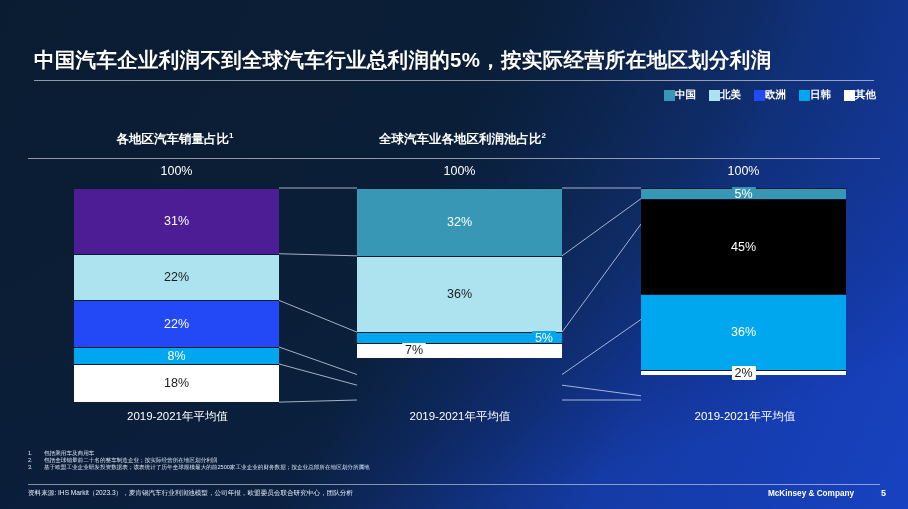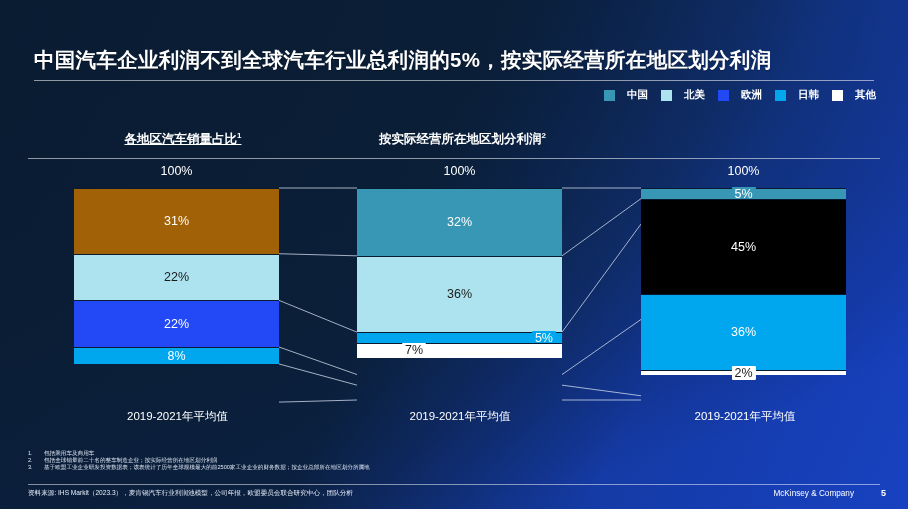--- a/index.html
+++ b/index.html
@@ -57,21 +57,21 @@
     position: absolute;
     right: 32px;
     top: 88px;
     display: flex;
     align-items: center;
     gap: 13px;
   }
   .legend-item {
     display: flex;
     align-items: center;
-    gap: 12px;
+    gap: 0;
     font-size: 10.5px;
     font-weight: bold;
     color: #ffffff;
     white-space: nowrap;
   }
   .legend-swatch {
     width: 11px;
     height: 11px;
     display: inline-block;
   }
@@ -80,21 +80,21 @@
   .col-title {
     position: absolute;
     top: 131px;
     font-size: 12.5px;
     font-weight: bold;
     color: #ffffff;
     white-space: nowrap;
     text-align: center;
   }
   .col-title sup { font-size: 8px; vertical-align: super; }
-  .col-title.c1 { left: 68px;  width: 230px; text-decoration: underline; }
+  .col-title.c1 { left: 60px;  width: 230px; }
   .col-title.c2 { left: 340px; width: 245px; }
   .col-title.c3 { left: 600px; width: 290px; }
 
   .header-rule {
     position: absolute;
     left: 28px;
     top: 158px;
     width: 852px;
     height: 1px;
     background: rgba(255,255,255,0.55);
@@ -208,21 +208,21 @@
     top: 489px;
     font-size: 6.6px;
     color: #e8eefa;
     white-space: nowrap;
   }
   .brand {
     position: absolute;
     right: 54px;
     top: 489px;
     font-size: 8.2px;
-    font-weight: normal;
+    font-weight: bold;
     color: #ffffff;
     white-space: nowrap;
   }
   .page-num {
     position: absolute;
     right: 22px;
     top: 488px;
     font-size: 9px;
     font-weight: bold;
     color: #ffffff;
@@ -258,21 +258,21 @@
       <div class="legend-item">
         <span class="legend-swatch" style="background: rgb(255, 255, 255);"></span>
         <span>其他</span>
       </div>
     </div>
 
   <div class="col-title c1">
     <span>各地区汽车销量占比</span><sup>1</sup>
   </div>
   <div class="col-title c2">
-    <span>按实际经营所在地区划分利润</span><sup>2</sup>
+    <span>全球汽车业各地区利润池占比</span><sup>2</sup>
   </div>
   <div class="header-rule"></div>
 
   <div id="chart">
     <svg id="connectors">
         <line x1="279" y1="28" x2="357" y2="28" stroke="rgba(215,225,240,0.75)" stroke-width="1"></line>
         <line x1="279" y1="93.72" x2="357" y2="95.84" stroke="rgba(215,225,240,0.75)" stroke-width="1"></line>
         <line x1="279" y1="140.36" x2="357" y2="172.16" stroke="rgba(215,225,240,0.75)" stroke-width="1"></line>
         <line x1="279" y1="187" x2="357" y2="214.56" stroke="rgba(215,225,240,0.75)" stroke-width="1"></line>
         <line x1="279" y1="203.96" x2="357" y2="225.16" stroke="rgba(215,225,240,0.75)" stroke-width="1"></line>
@@ -280,31 +280,34 @@
         <line x1="562" y1="28" x2="641" y2="28" stroke="rgba(215,225,240,0.75)" stroke-width="1"></line>
         <line x1="562" y1="95.84" x2="641" y2="38.6" stroke="rgba(215,225,240,0.75)" stroke-width="1"></line>
         <line x1="562" y1="172.16" x2="641" y2="64.03999999999999" stroke="rgba(215,225,240,0.75)" stroke-width="1"></line>
         <line x1="562" y1="214.56" x2="641" y2="159.44" stroke="rgba(215,225,240,0.75)" stroke-width="1"></line>
         <line x1="562" y1="225.16" x2="641" y2="235.76" stroke="rgba(215,225,240,0.75)" stroke-width="1"></line>
         <line x1="562" y1="240" x2="641" y2="240" stroke="rgba(215,225,240,0.75)" stroke-width="1"></line>
       </svg>
 
     <div class="bar-group g1" id="bar-1">
       <div class="bar-total">100%</div>
-    <div class="seg" style="height: 65.72px; background: #a16207;">
+    <div class="seg" style="height: 65.72px; background: #4c1d95;">
           <span class="seg-label light">31%</span>
         </div>
         <div class="seg" style="height: 46.64px; background: rgb(173, 227, 239);">
           <span class="seg-label dark">22%</span>
         </div>
         <div class="seg" style="height: 46.64px; background: rgb(35, 72, 245);">
           <span class="seg-label light">22%</span>
         </div>
         <div class="seg thin" style="height: 16.96px; background: rgb(0, 167, 238);">
           <span class="seg-label light">8%</span>
+        </div>
+        <div class="seg" style="height: 38.16px; background: rgb(255, 255, 255);">
+          <span class="seg-label dark">18%</span>
         </div>
       </div>
     <div class="bar-group g2" id="bar-2">
       <div class="bar-total">100%</div>
     <div class="seg" style="height: 67.84px; background: rgb(55, 151, 180);">
           <span class="seg-label light">32%</span>
         </div>
         <div class="seg" style="height: 76.32px; background: rgb(173, 227, 239);">
           <span class="seg-label dark">36%</span>
         </div>

